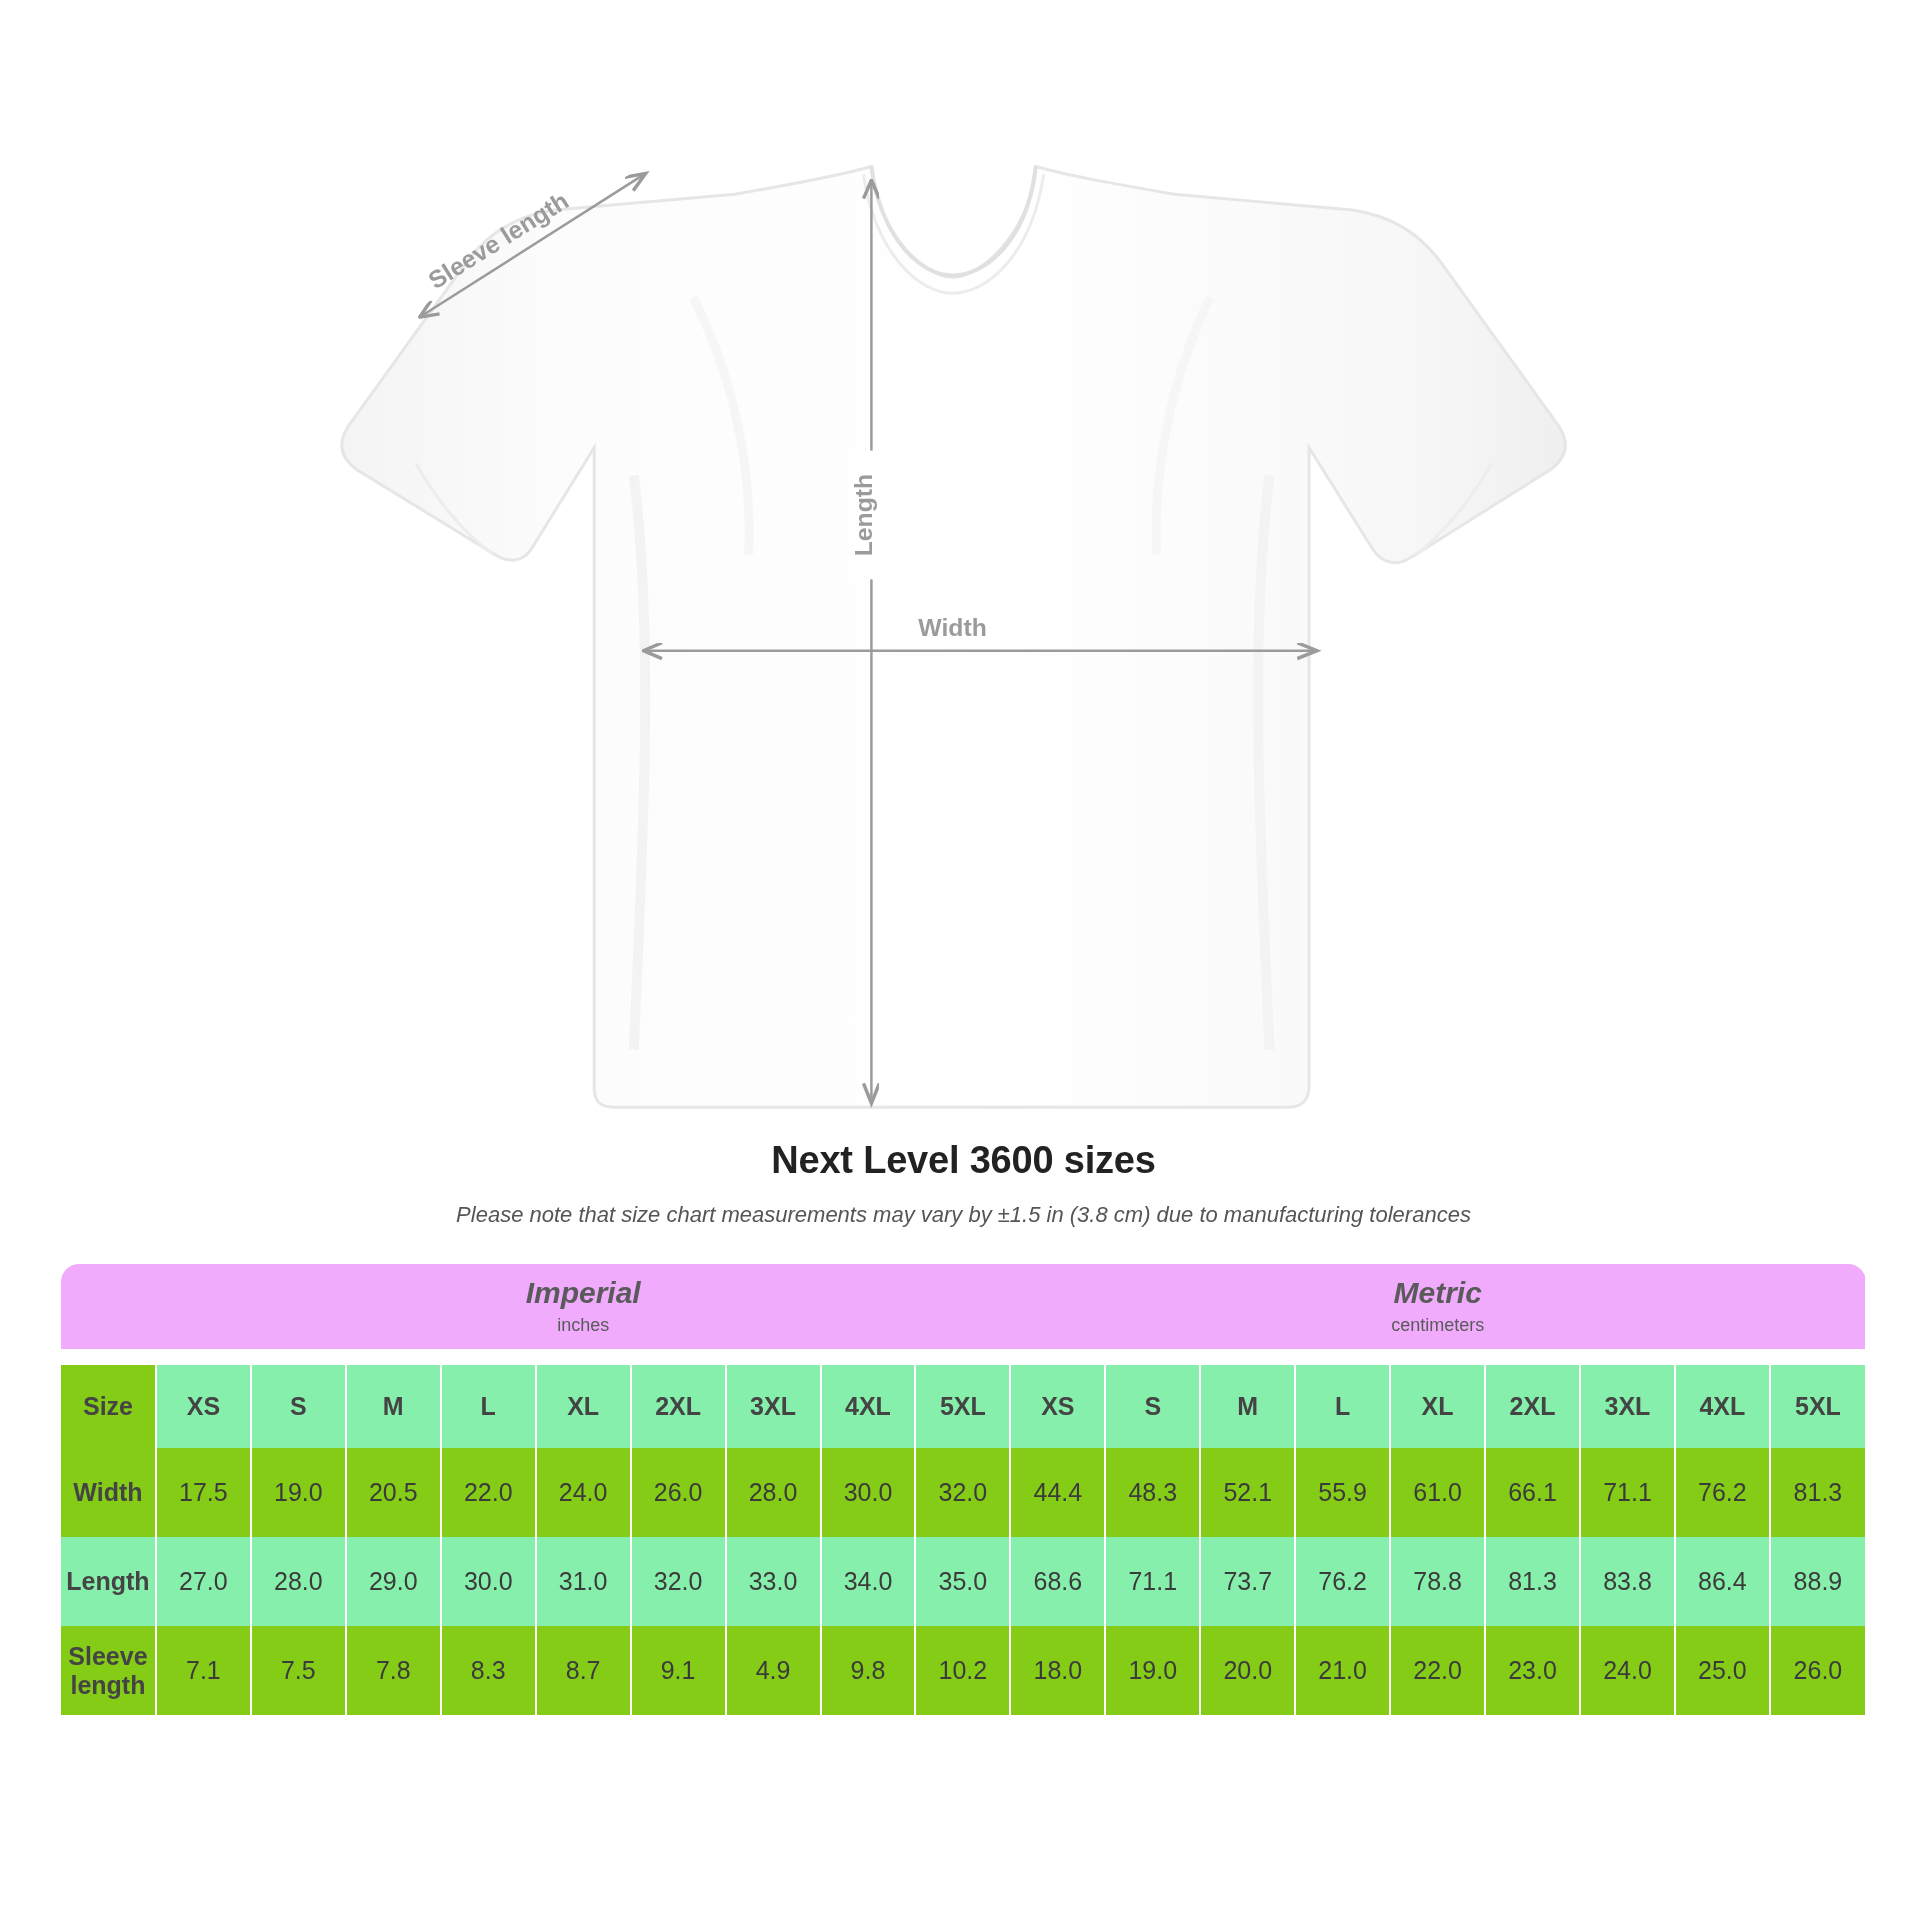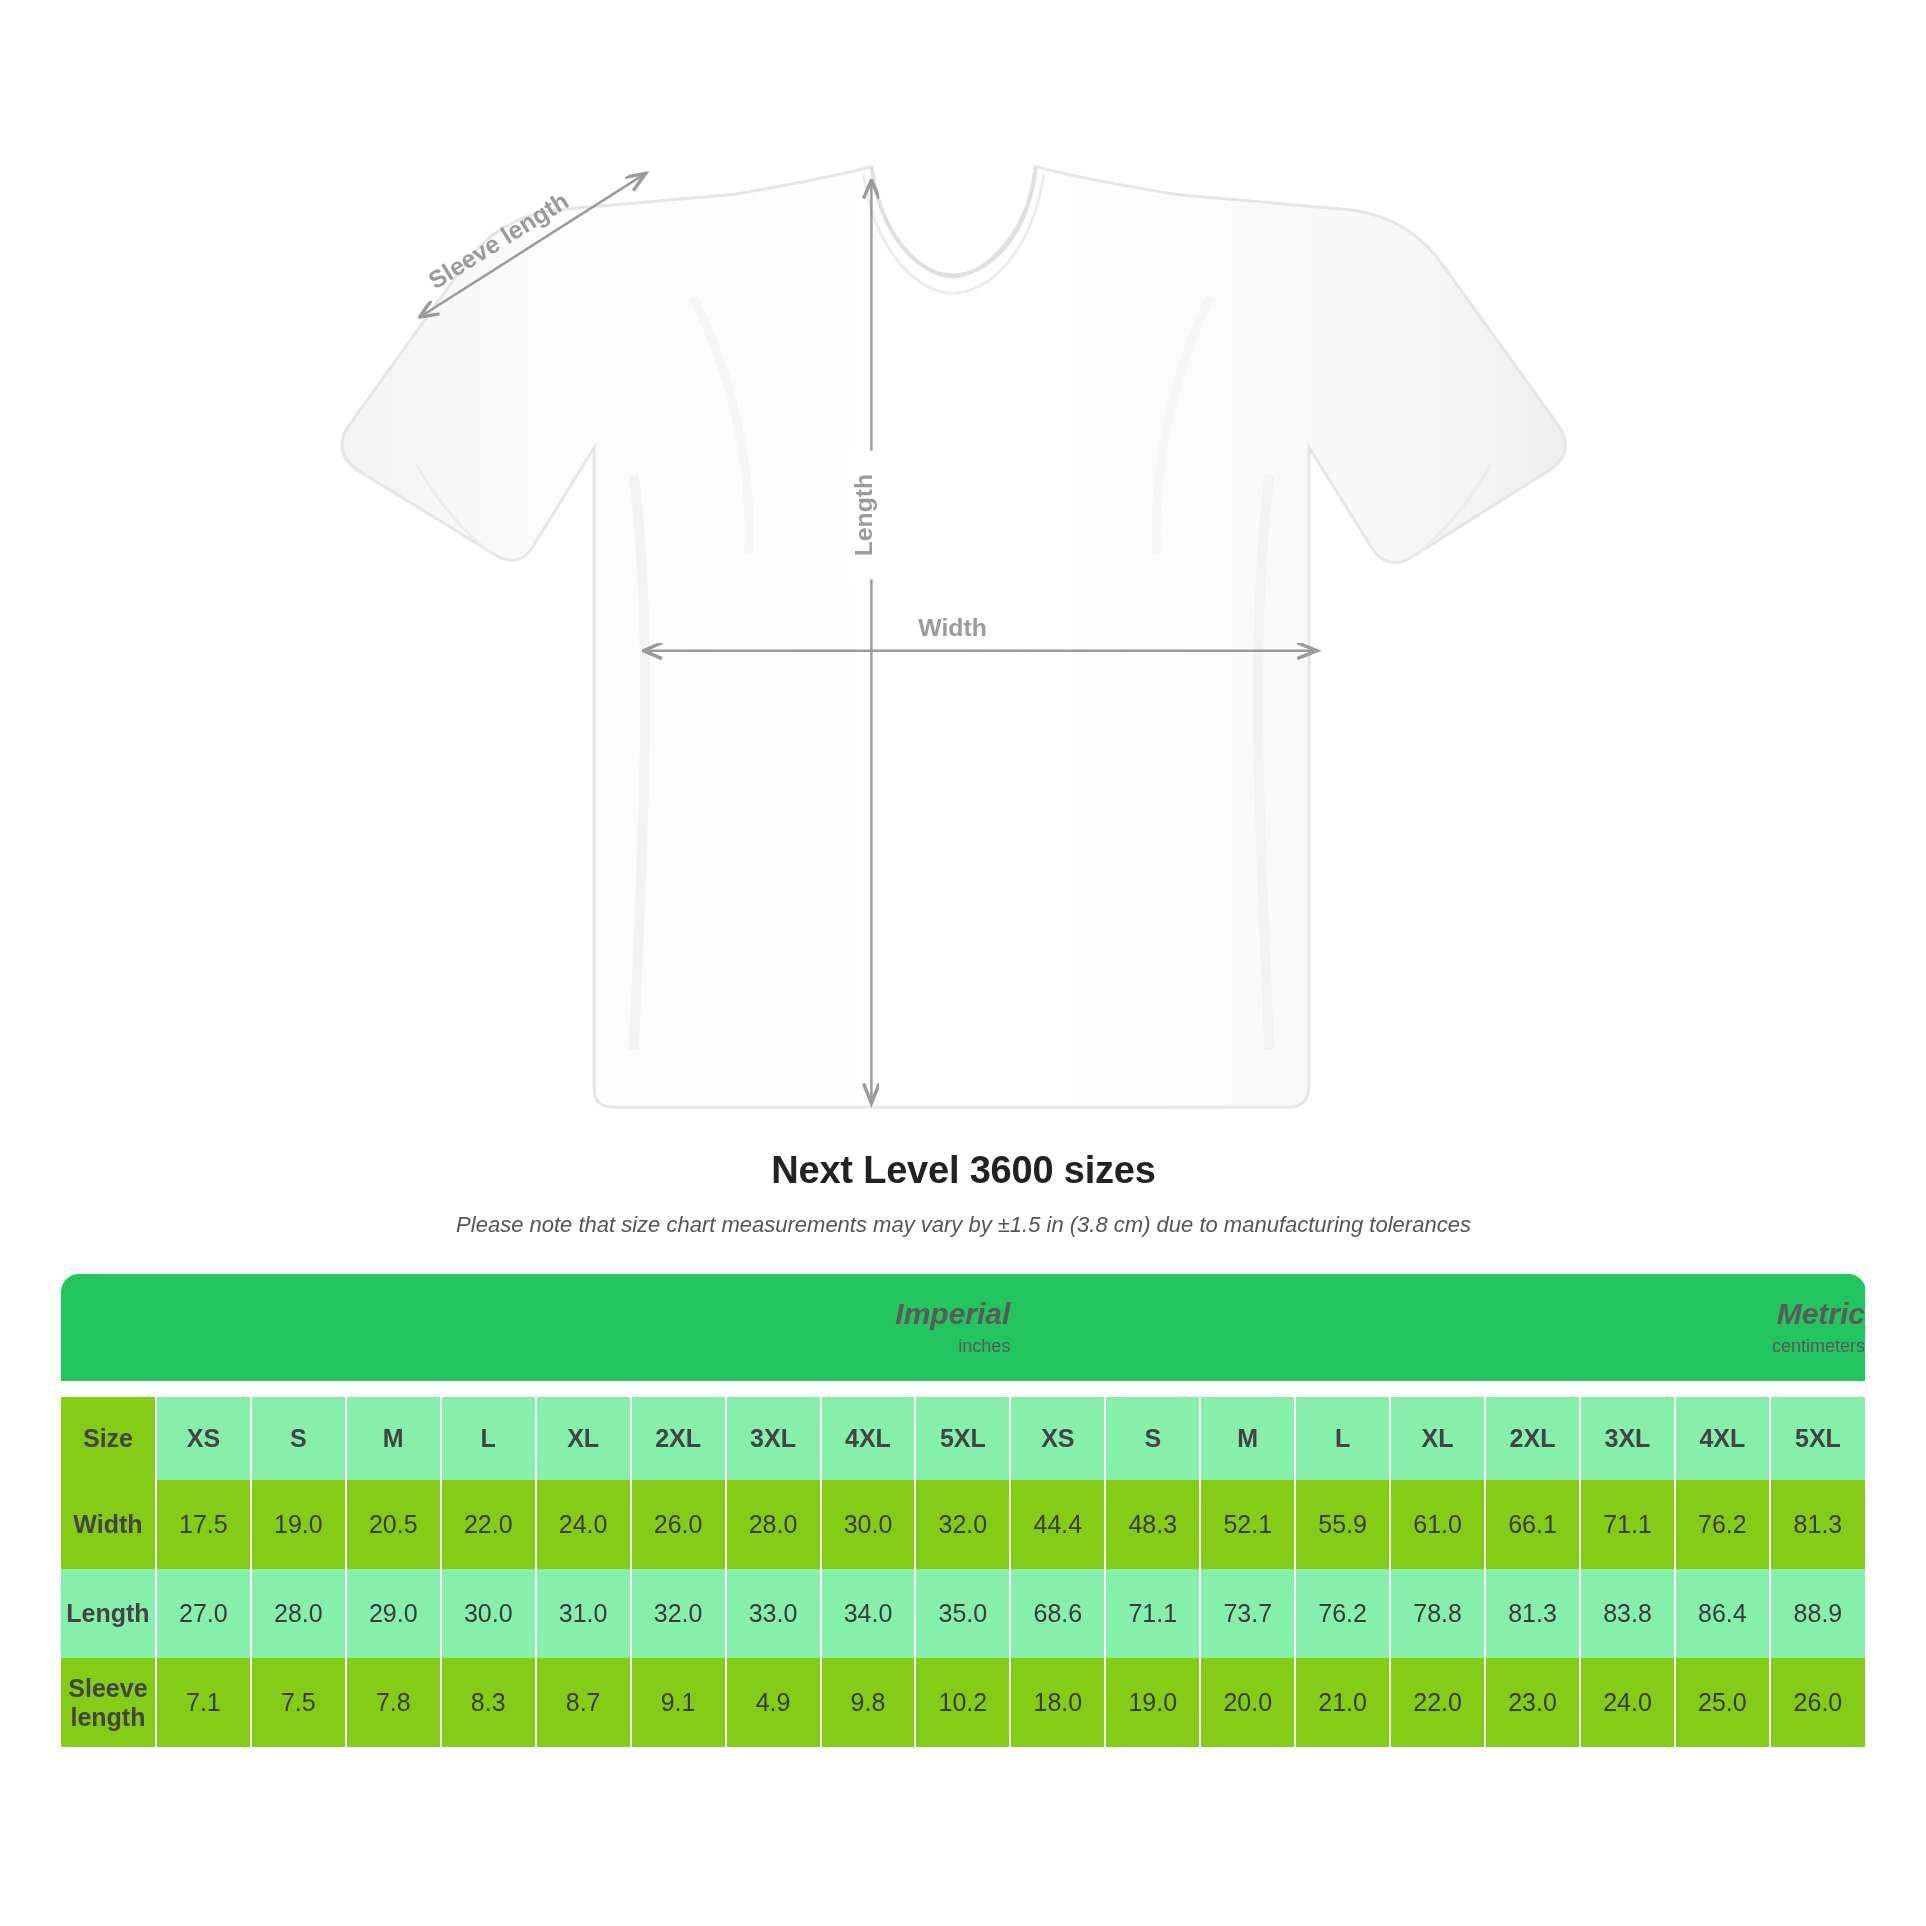--- a/index.html
+++ b/index.html
@@ -26,21 +26,21 @@
     width: 1927px;
     height: 1139px;
   }
   .diagram svg {
     display: block;
   }
 
   
   .title-block {
     text-align: center;
-    margin-top: 10px;
+    margin-top: 0;
   }
   .chart-title {
     font-size: 38px;
     font-weight: bold;
     color: #222222;
     letter-spacing: -0.2px;
   }
   .chart-note {
     font-size: 22px;
     font-style: italic;
@@ -57,23 +57,23 @@
   table.size-table {
     width: 1804px;
     border-collapse: collapse;
     table-layout: fixed;
   }
   table.size-table td, table.size-table th {
     padding: 0;
     margin: 0;
   }
   .unit-head {
-    height: 107px;
-    background: #22c55e;
-    text-align: right;
+    height: 85px;
+    background: #f0abfc;
+    text-align: center;
     vertical-align: middle;
   }
   .unit-head .unit-name {
     font-size: 30px;
     font-style: italic;
     font-weight: bold;
     color: #5a5a5a;
     line-height: 1.25;
   }
   .unit-head .unit-sub {

